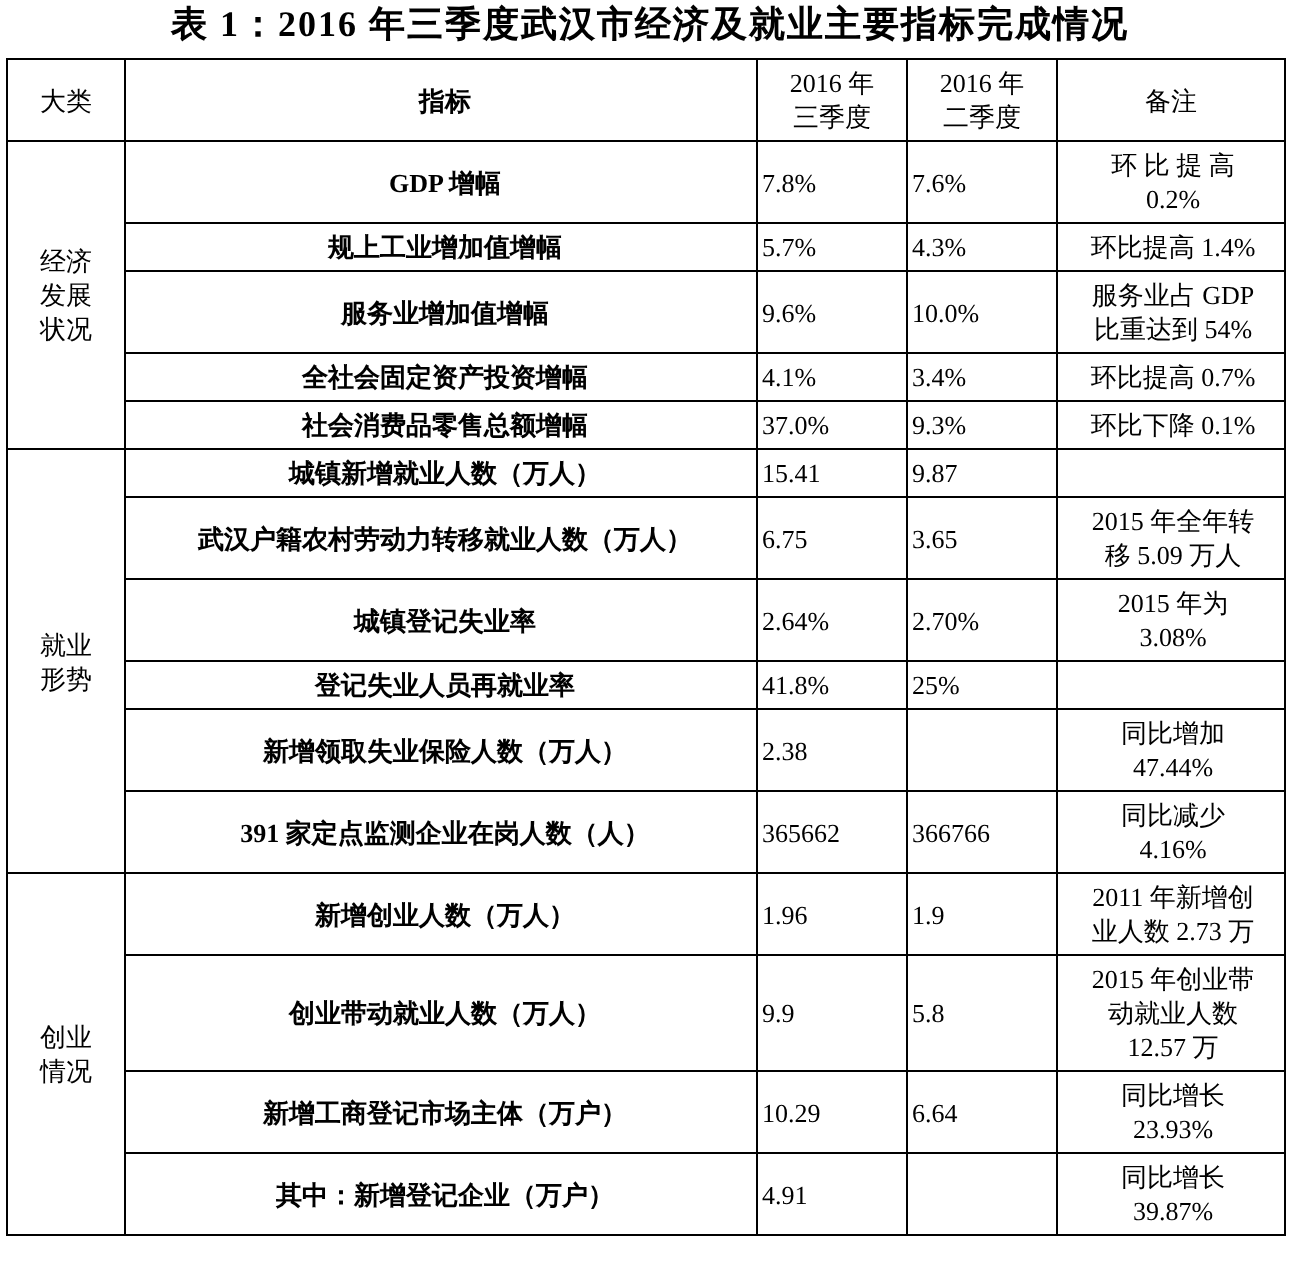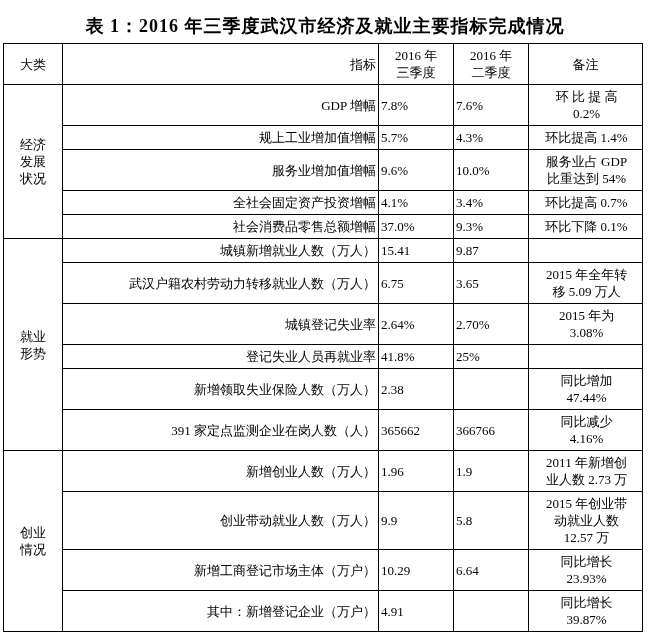--- a/index.html
+++ b/index.html
@@ -7,21 +7,21 @@
     padding: 0;
     background: #ffffff;
     width: 650px;
     height: 638px;
     overflow: hidden;
     font-family: "Liberation Serif", "DejaVu Serif", serif;
     color: #000;
   }
   .title {
     width: 650px;
-    padding-top: 14px;
+    padding-top: 0;
     height: 29px;
     text-align: center;
     font-size: 18px;
     font-weight: bold;
     letter-spacing: 1px;
     white-space: nowrap;
   }
   table.main {
     border-collapse: collapse;
     table-layout: fixed;
@@ -40,23 +40,24 @@
     padding: 3px 2px;
     vertical-align: middle;
     font-weight: normal;
     overflow: hidden;
   }
   .cat {
     text-align: center;
     white-space: pre-line;
   }
   .ind {
-    text-align: right;
+    text-align: center;
     padding-left: 6px;
     padding-right: 2px;
+    font-weight: bold;
   }
   .num {
     text-align: left;
     padding-right: 6px;
   }
   .remark {
     text-align: center;
     padding-left: 5px;
     padding-right: 3px;
     white-space: pre-line;

